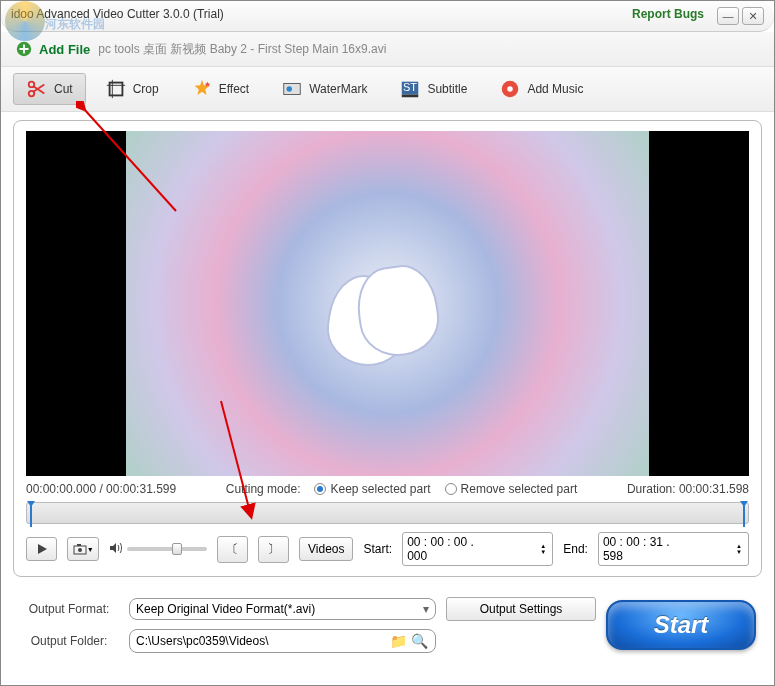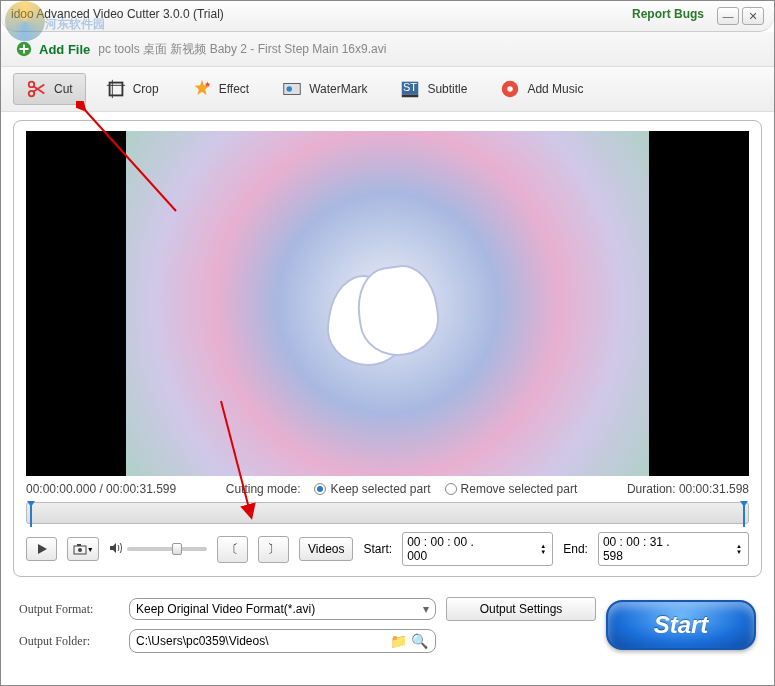--- a/index.html
+++ b/index.html
@@ -48,21 +48,21 @@
 .btn { border: 1px solid #aaa; border-radius: 3px; background: linear-gradient(#fff,#e8e8e8); padding: 4px 8px; cursor: pointer; display: inline-flex; align-items: center; justify-content: center; min-height: 24px; font-size: 12px; }
 .btn.sq { width: 32px; padding: 4px; }
 .vol { display: flex; align-items: center; gap: 4px; }
 .volbar { width: 80px; height: 4px; background: #ccc; border-radius: 2px; position: relative; }
 .volbar .thumb { position: absolute; top: -4px; left: 45px; width: 10px; height: 12px; background: linear-gradient(#fff,#ddd); border: 1px solid #999; border-radius: 2px; }
 .timebox { border: 1px solid #aaa; border-radius: 3px; padding: 2px 4px; display: inline-flex; align-items: center; background: #fff; font-family: monospace; font-size: 12px; gap: 44px; }
 .spinner { display: inline-flex; flex-direction: column; margin-left: 2px; }
 .spinner span { width: 10px; height: 6px; font-size: 6px; text-align: center; cursor: pointer; }
 
 .bottom { padding: 12px 18px 16px; display: grid; grid-template-columns: 100px 1fr 150px 150px; gap: 8px 10px; align-items: center; }
-.bottom label { color: #444; text-align: left; font-family: Liberation Serif, serif; }
+.bottom label { color: #444; text-align: center; }
 .combo { border: 1px solid #999; border-radius: 8px; padding: 3px 6px; background: #fff; display: flex; align-items: center; }
 .combo .arrow { margin-left: auto; color: #666; }
 .startbtn { grid-row: 1 / 3; grid-column: 4; border-radius: 16px; background: radial-gradient(ellipse at 50% 30%, #6ab8ff, #1a6ed8 60%, #0d4aa0); border: 2px solid #1558b0; color: #fff; font-size: 24px; font-weight: bold; font-style: italic; text-shadow: 0 -1px 1px rgba(0,0,0,0.4); height: 50px; display: flex; align-items: center; justify-content: center; cursor: pointer; box-shadow: inset 0 6px 8px rgba(255,255,255,0.4), 0 2px 4px rgba(0,0,0,0.3); }
 .folderIcons { display: flex; gap: 4px; }
 .folderIcons span { cursor: pointer; color: #2a87d0; font-size: 14px; }
 
 .arrow-red { position: absolute; pointer-events: none; z-index: 40; }
 </style>
 </head>
 <body>

